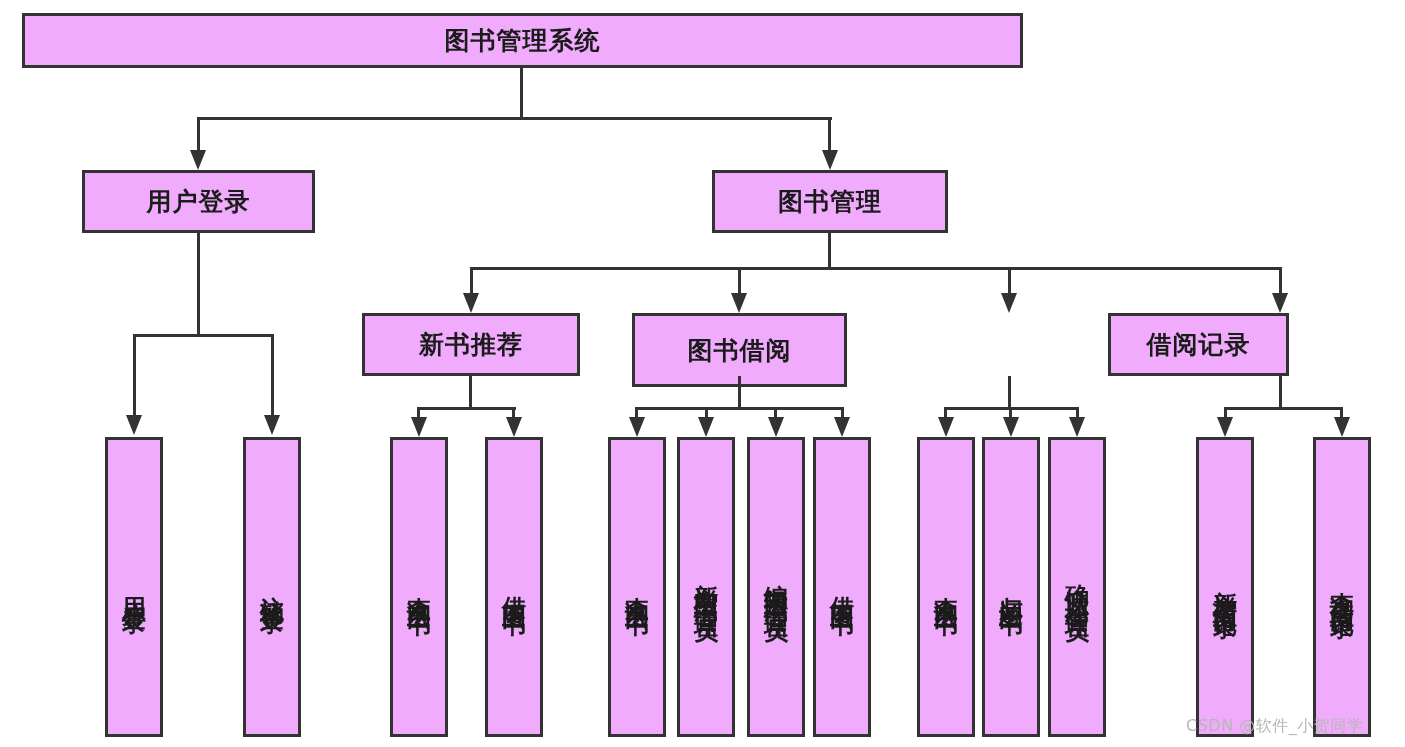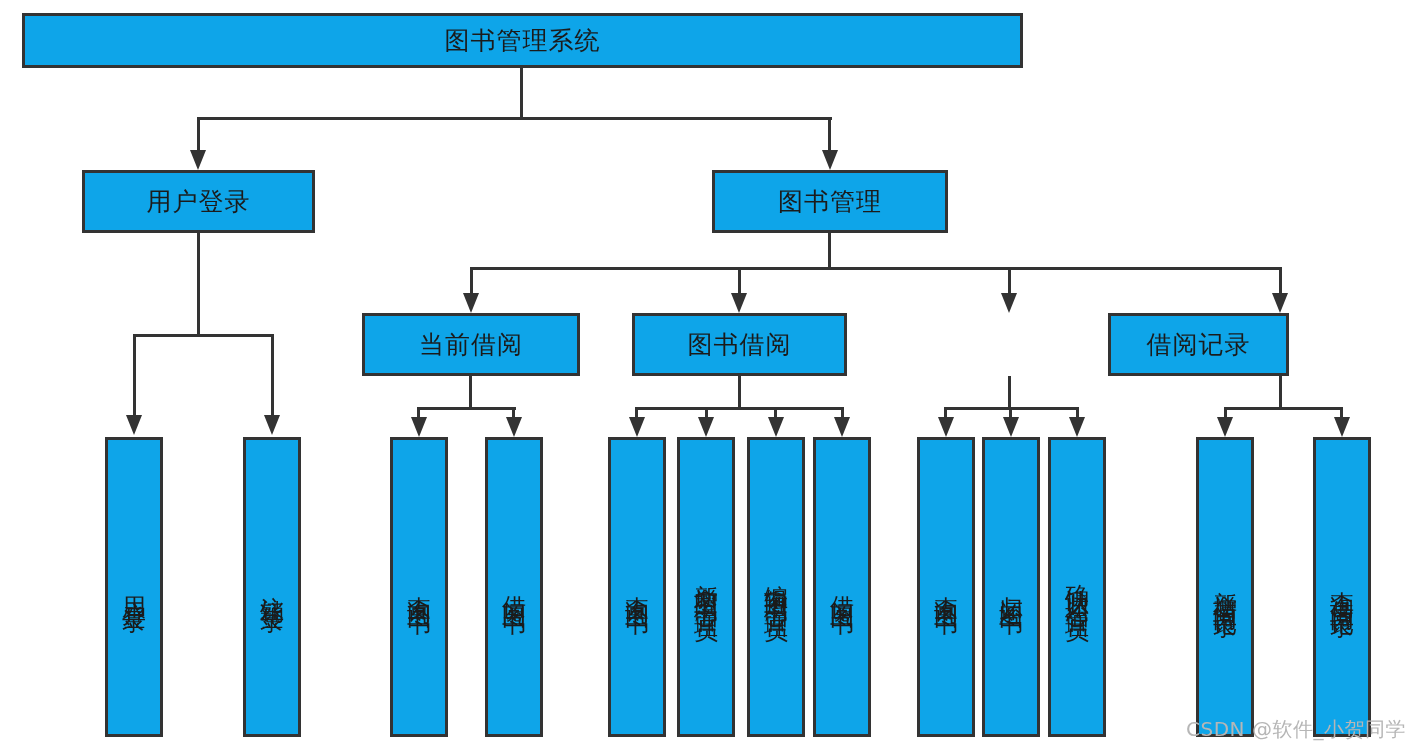--- a/index.html
+++ b/index.html
@@ -9,28 +9,29 @@
     --bg:#ffffff;
   }
   html,body{margin:0;padding:0;background:var(--bg);}
   body{font-family:"DejaVu Sans","Liberation Sans",sans-serif;}
   #stage{position:relative;width:1405px;height:747px;background:var(--bg);overflow:hidden;}
 
   .box{
     position:absolute;
     box-sizing:border-box;
     border:3px solid var(--line);
-    background:#0ea5e9;
+    background:#f0abfc;
     display:flex;
     align-items:center;
     justify-content:center;
     color:var(--text);
     font-size:25px;
     letter-spacing:1px;
     white-space:nowrap;
+    font-weight:bold;
   }
   .leaf{
     font-size:24px;
   }
   .leaf .vtext{
     writing-mode:vertical-rl;
     text-orientation:mixed;
     letter-spacing:5px;
     line-height:1;
   }
@@ -38,33 +39,33 @@
   .hl{position:absolute;height:3px;background:var(--line);}
   .arrow{
     position:absolute;width:0;height:0;
     border-left:8px solid transparent;
     border-right:8px solid transparent;
     border-top:20px solid var(--line);
   }
   .watermark{
     position:absolute;
     left:1186px;top:716px;
-    font-size:20px;
+    font-size:16px;
     color:var(--wm);
     z-index:5;
     letter-spacing:0.5px;
     white-space:nowrap;
   }
 
   
   .n-root{left:22px;top:13px;width:1001px;height:55px;}
   .n-l2a{left:82px;top:170px;width:233px;height:63px;}
   .n-l2b{left:712px;top:170px;width:236px;height:63px;justify-content:center;}
   .n-l3a{left:362px;top:313px;width:218px;height:63px;}
-  .n-l3b{left:632px;top:313px;width:215px;height:63px;text-align:center;}
+  .n-l3b{left:632px;top:313px;width:215px;height:74px;text-align:center;}
   .n-l3c{left:903px;top:313px;width:214px;height:63px;}
   .n-l3d{left:1108px;top:313px;width:181px;height:63px;}
   .leaf{top:437px;width:58px;height:300px;}
   .lf0{left:105px;} .lf1{left:243px;} .lf2{left:390px;} .lf3{left:485px;}
   .lf4{left:608px;} .lf5{left:677px;} .lf6{left:747px;} .lf7{left:813px;}
   .lf8{left:917px;} .lf9{left:982px;} .lf10{left:1048px;}
   .lf11{left:1196px;} .lf12{left:1313px;}
 </style>
 </head>
 <body>
@@ -101,21 +102,21 @@
   <div class="vl" style="left:470px;top:267px;height:28px;"></div>
   <div class="arrow" style="left:463px;top:293px;"></div>
   <div class="vl" style="left:738px;top:267px;height:28px;"></div>
   <div class="arrow" style="left:731px;top:293px;"></div>
   <div class="vl" style="left:1008px;top:267px;height:28px;"></div>
   <div class="arrow" style="left:1001px;top:293px;"></div>
   <div class="vl" style="left:1279px;top:267px;height:28px;"></div>
   <div class="arrow" style="left:1272px;top:293px;"></div>
 
   <div class="box n-l3a">
-    <span>当前借阅</span>
+    <span>新书推荐</span>
   </div>
   <div class="box n-l3b">
     <span>图书借阅</span>
   </div>
   <div class="box n-l3d">
     <span>借阅记录</span>
   </div>
 
   <div class="vl" style="left:469px;top:376px;height:34px;"></div>
   <div class="hl" style="left:417px;top:407px;width:99px;"></div>

